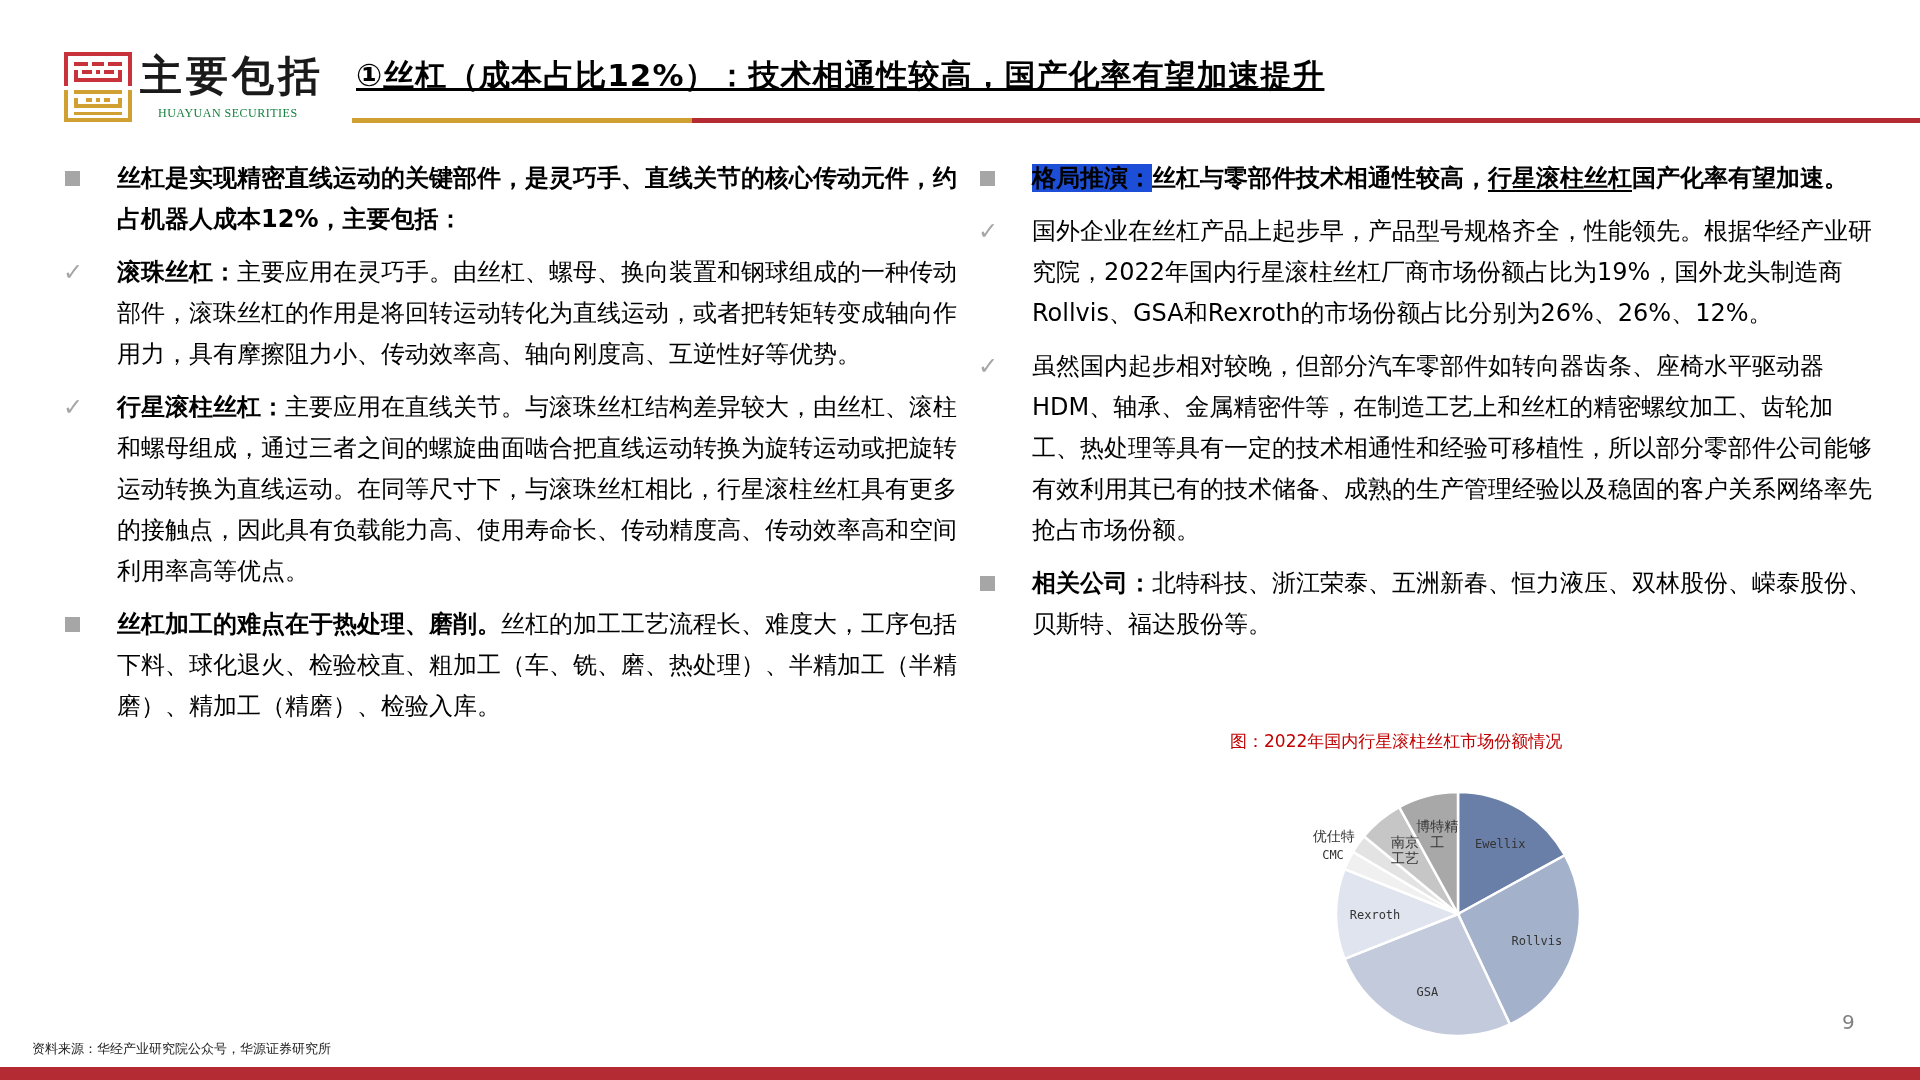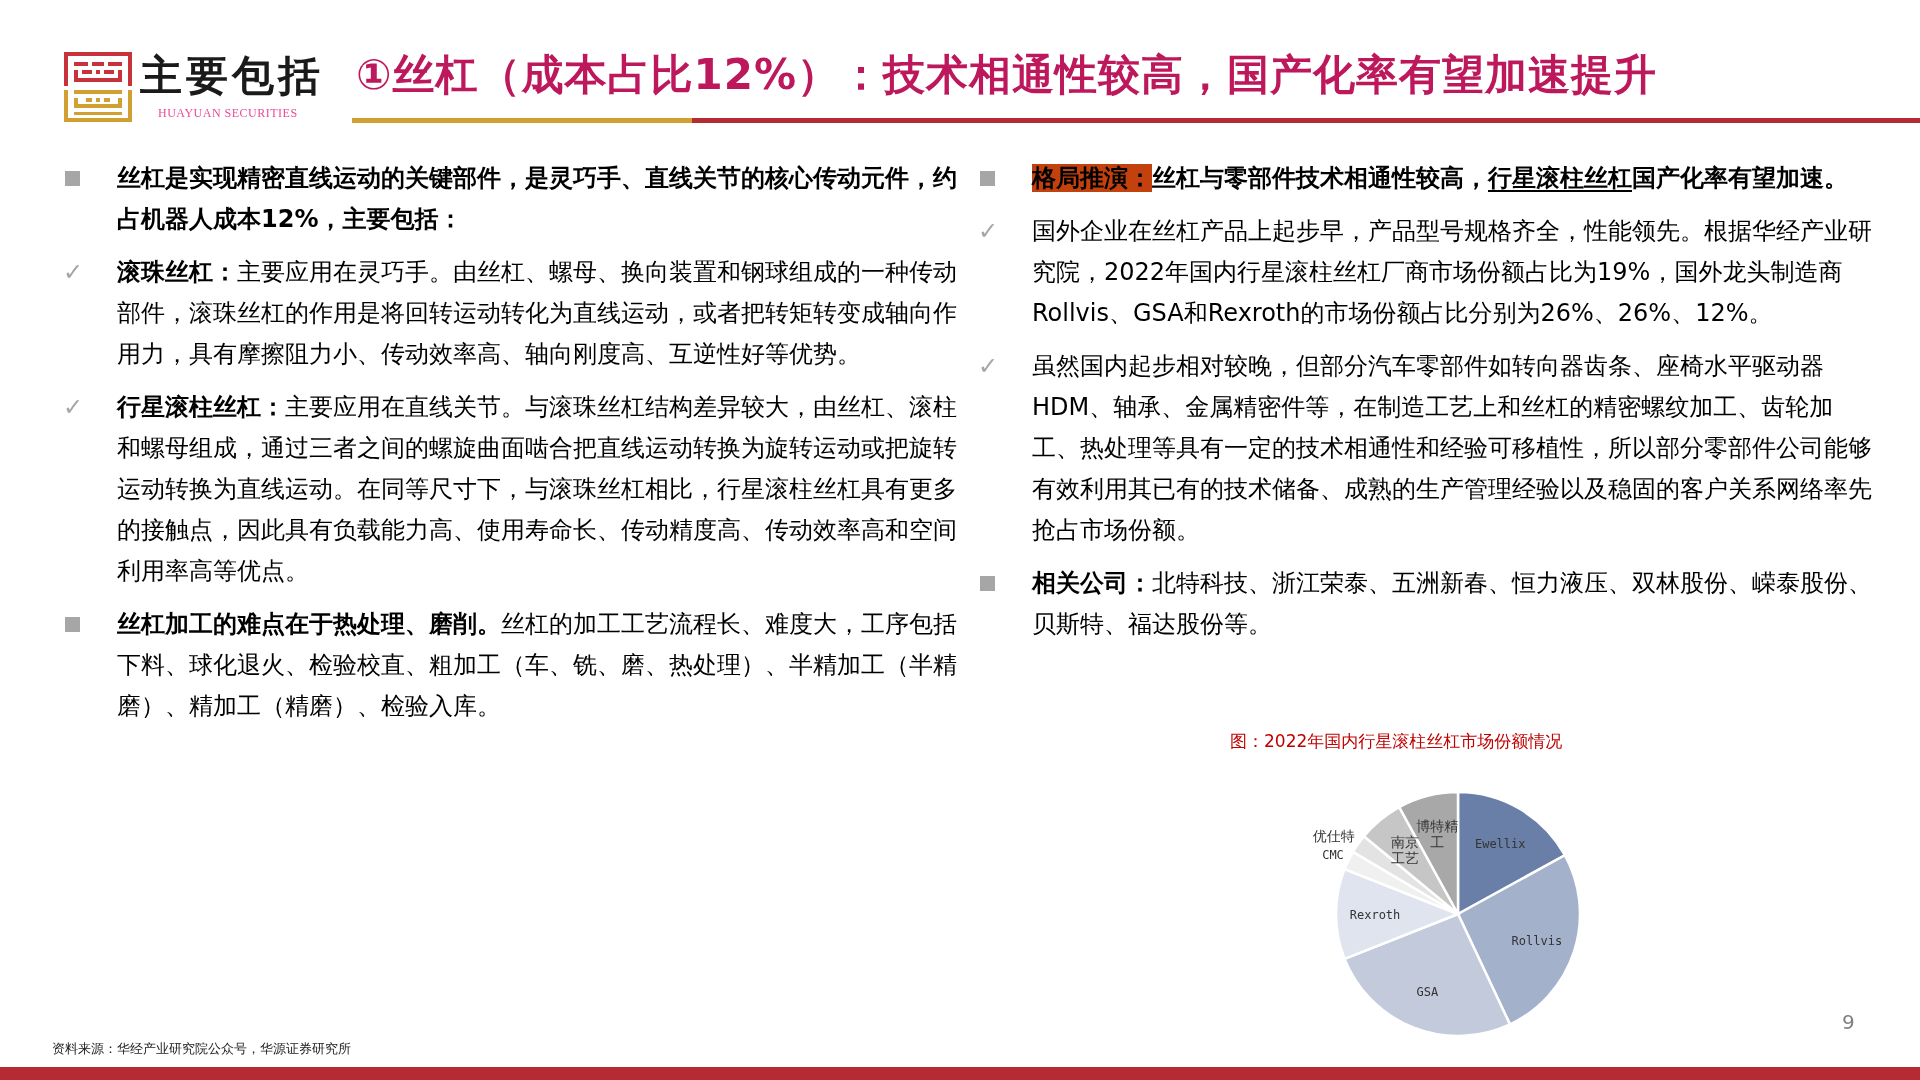--- a/index.html
+++ b/index.html
@@ -3,46 +3,46 @@
 <meta charset="utf-8">
 <style>
   * { margin: 0; padding: 0; box-sizing: border-box; }
   html, body { width: 1920px; height: 1080px; background: #ffffff; overflow: hidden; }
   body { position: relative; font-family: "DejaVu Sans", "Liberation Sans", sans-serif; color: #000; }
 
   
   .logo { position: absolute; left: 62px; top: 50px; width: 72px; height: 74px; }
   .brand { position: absolute; left: 140px; top: 52px; }
   .brand-cn { font-family: "DejaVu Serif", "Liberation Serif", serif; font-size: 42px; font-weight: bold; letter-spacing: 4px; color: #1a1a1a; line-height: 48px; }
-  .brand-en { font-family: "Liberation Serif", "DejaVu Serif", serif; font-size: 12px; color: #ec4899; letter-spacing: 0.5px; margin-top: 6px; margin-left: 18px; }
-  .title { position: absolute; left: 356px; top: 50px; font-size: 42px; font-weight: bold; color: #be185d; letter-spacing: 1px; line-height: 50px; white-space: nowrap; }
+  .brand-en { font-family: "Liberation Serif", "DejaVu Serif", serif; font-size: 12px; color: #15803d; letter-spacing: 0.5px; margin-top: 6px; margin-left: 18px; }
+  .title { position: absolute; left: 356px; top: 50px; font-size: 31px; font-weight: bold; color: #000000; letter-spacing: 1px; line-height: 50px; white-space: nowrap; text-decoration: underline; }
   .rule-gold { position: absolute; left: 352px; top: 118px; width: 340px; height: 5px; background: #d0a033; }
   .rule-red { position: absolute; left: 692px; top: 118px; width: 1228px; height: 5px; background: #b52b33; }
 
   
   .col { position: absolute; top: 158px; width: 900px; }
   .col-left { left: 60px; }
   .col-right { left: 975px; }
 
   .item { position: relative; padding-left: 57px; font-size: 24px; line-height: 41px; margin-bottom: 12px; }
   .item .marker { position: absolute; left: 0; top: 0; width: 40px; height: 41px; display: flex; align-items: center; justify-content: flex-start; }
   .sq { width: 15px; height: 15px; background: #a6a6a6; margin-left: 5px; }
   .check { color: #a6a6a6; font-size: 24px; margin-left: 3px; }
   .b { font-weight: bold; margin-top: 35px; }
-  .hl { background: #c2410c; }
+  .hl { background: #1d4ed8; }
   .ul { text-decoration: underline; text-underline-offset: 4px; }
 
   
   .chart-title { position: absolute; left: 1230px; top: 730px; font-size: 17px; font-weight: normal; color: #c00000; white-space: nowrap; }
   .pie { position: absolute; left: 1300px; top: 780px; width: 300px; height: 270px; }
   .pie-label { font-family: "DejaVu Sans Mono", "Liberation Mono", monospace; font-size: 12px; fill: #333; }
   .pie-label-cn { font-family: "DejaVu Sans", sans-serif; font-size: 14px; fill: #333; }
 
   
-  .source { position: absolute; left: 52px; top: 1040px; font-size: 13px; color: #222; }
+  .source { position: absolute; left: 32px; top: 1040px; font-size: 13px; color: #222; }
   .page-num { position: absolute; left: 1842px; top: 1010px; font-size: 20px; color: #808080; }
   .footer-bar { position: absolute; left: 0; top: 1067px; width: 1920px; height: 13px; background: #b52b33; }
 </style>
 </head>
 <body>
 
 <div class="logo">
   <svg width="72" height="74" viewBox="0 0 72 74">
     <rect x="2" y="2" width="68" height="4" fill="#c8323a"></rect>
     <rect x="2" y="2" width="4" height="34" fill="#c8323a"></rect>

